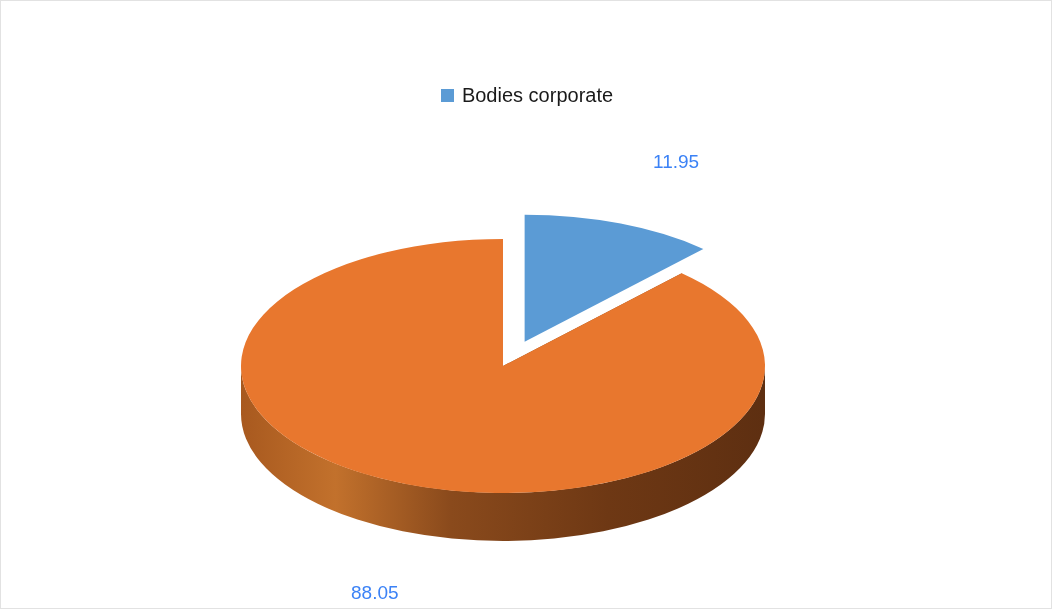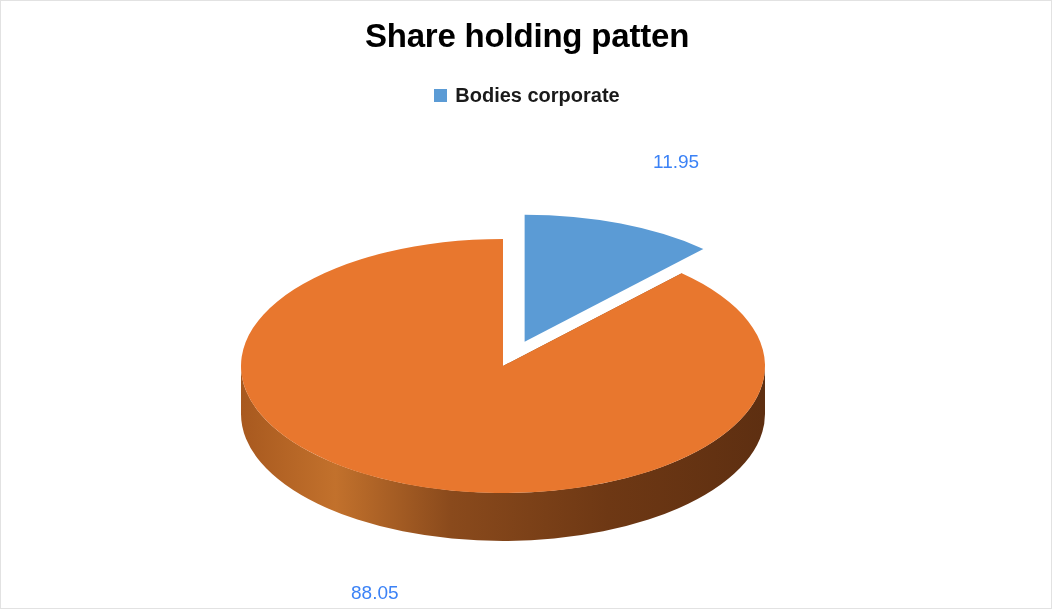--- a/index.html
+++ b/index.html
@@ -34,21 +34,20 @@
   #chart-legend {
     position: absolute;
     left: 0;
     top: 83px;
     width: 1052px;
     display: flex;
     flex-direction: row;
     justify-content: center;
     align-items: flex-start;
     gap: 46px;
-    font-weight: bold;
   }
   .legend-entry {
     display: flex;
     flex-direction: row;
     align-items: center;
     gap: 8px;
   }
   .legend-swatch {
     width: 13px;
     height: 13px;
@@ -73,21 +72,20 @@
     white-space: nowrap;
   }
   #label-blue { left: 652px; top: 150px; }
   #label-orange { left: 350px; top: 581px; }
 </style>
 </head>
 <body>
 
 <div id="chart-frame">
 
-  <div id="chart-title">Share holding patten</div>
 
   <div id="chart-legend">
     <div class="legend-entry">
       <span class="legend-swatch" style="background:#5B9BD5;"></span>
       <span class="legend-label">Bodies corporate</span>
     </div>
   </div>
 
   <svg id="pie-canvas" width="1052" height="609" viewBox="0 0 1052 609">
     <defs>

